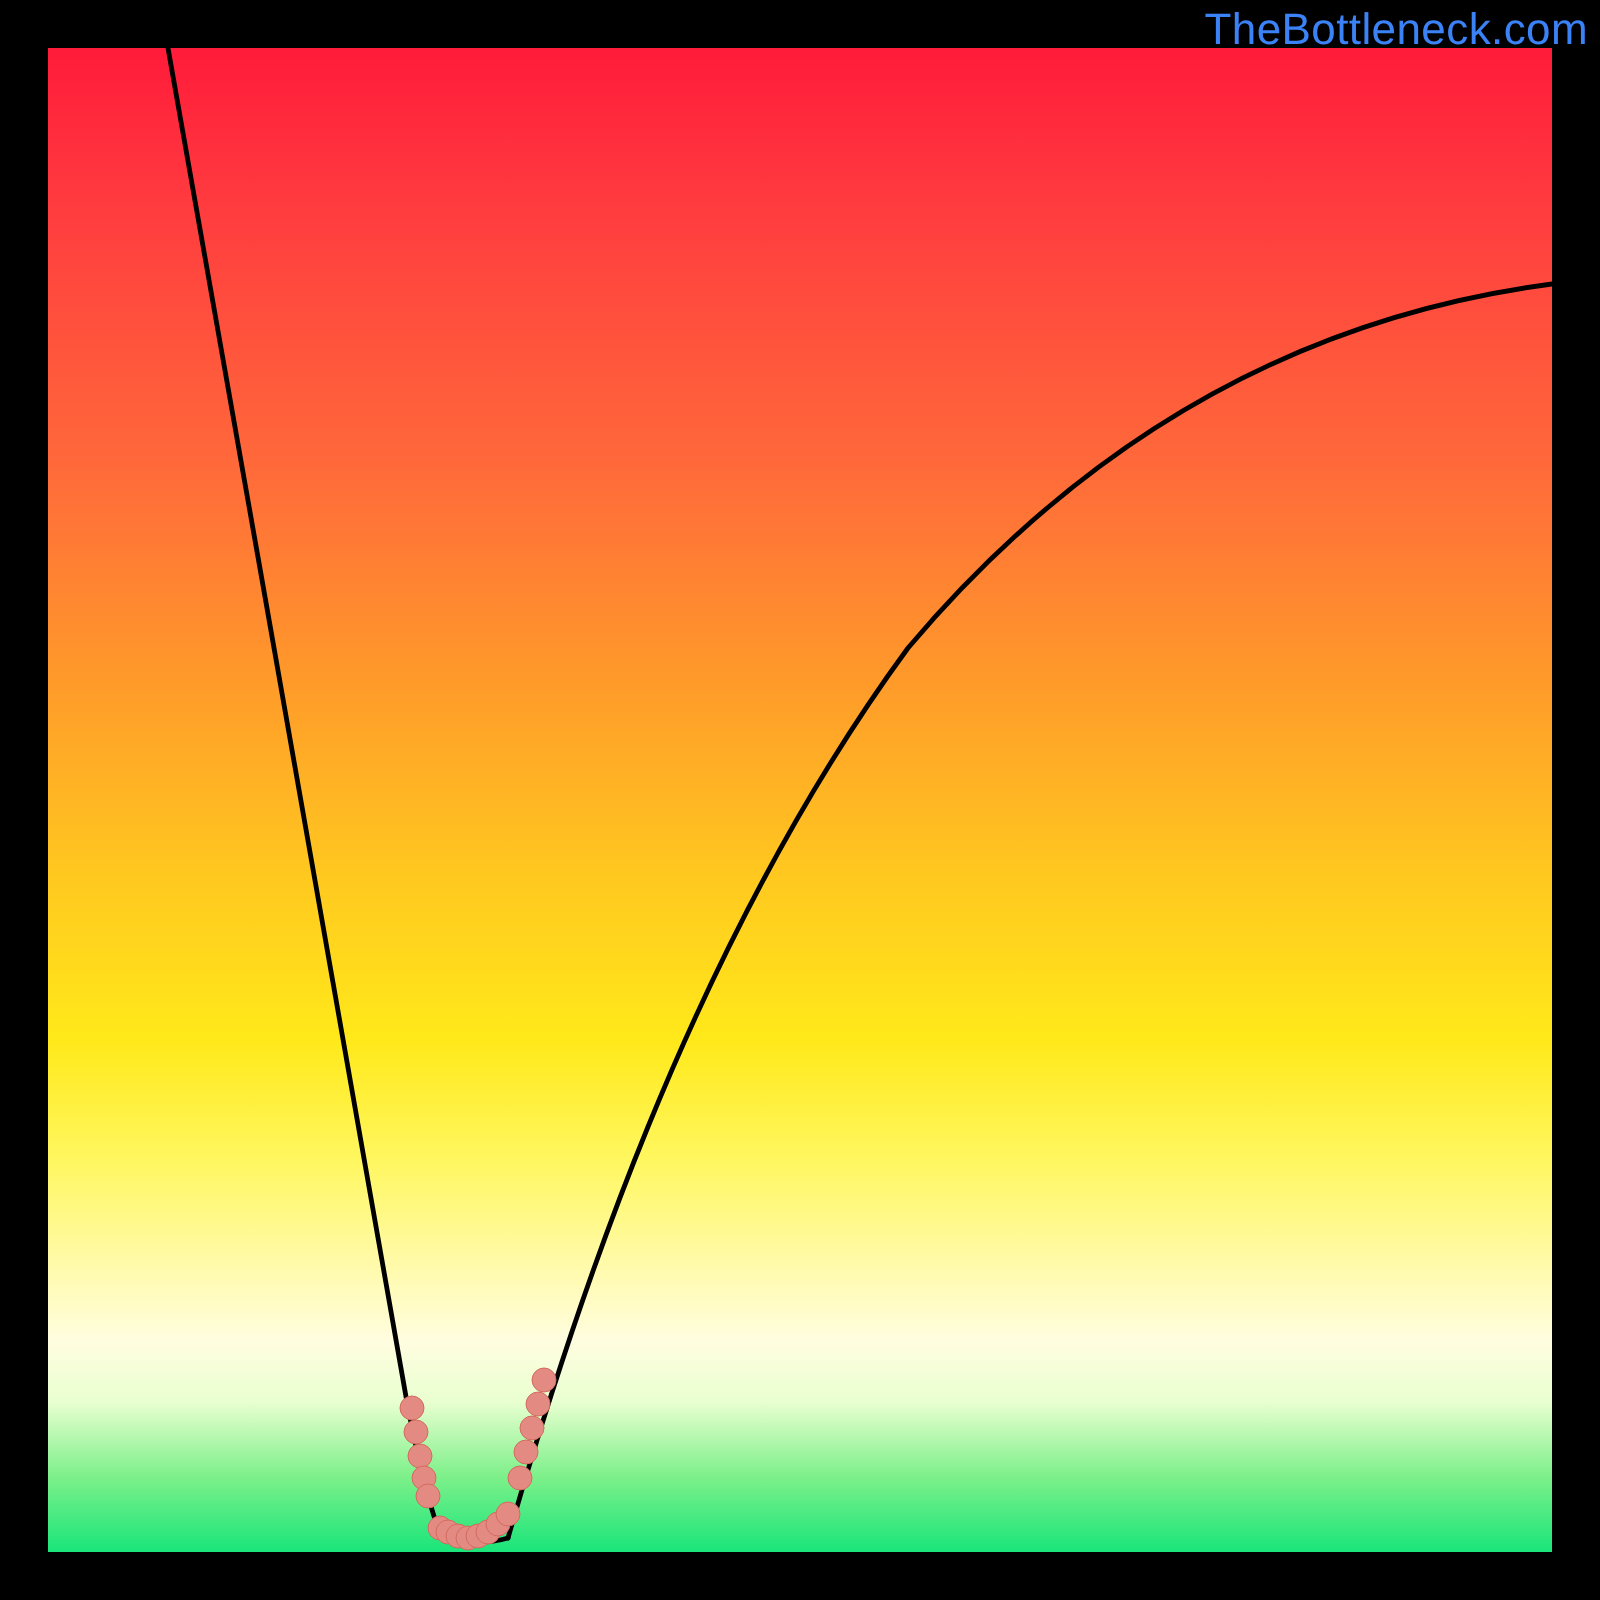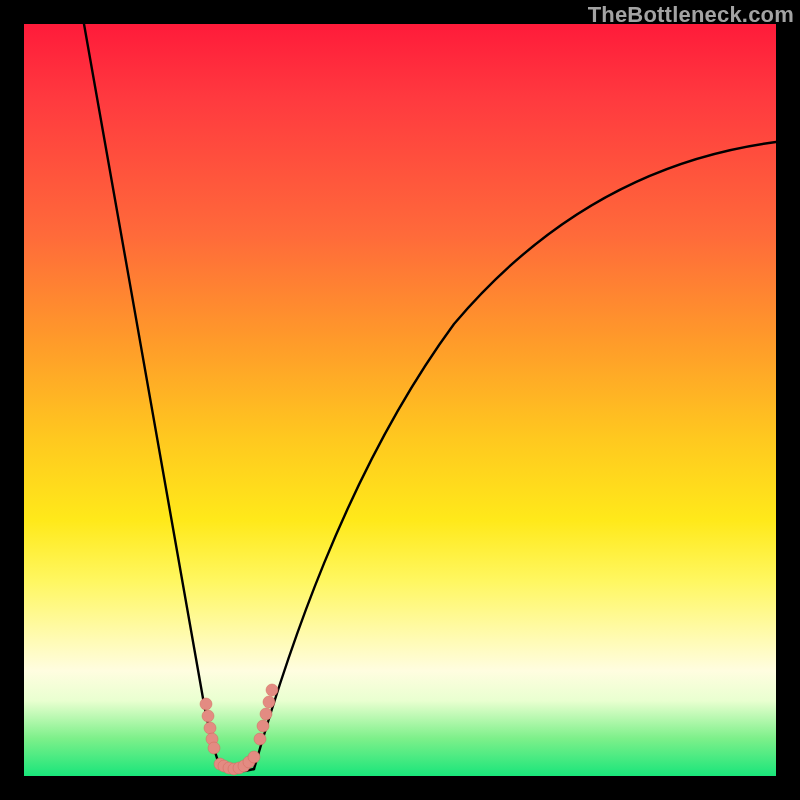--- a/index.html
+++ b/index.html
@@ -38,23 +38,23 @@
       #fffde0 86%,
       #e9ffd0 90%,
       #7df08a 95%,
       #19e57a 100%
     );
   }
   .watermark {
     position: absolute;
     top: 2px;
     right: 6px;
-    color: #a3a3a3;
+    color: #3b82f6;
     font-size: 22px;
-    font-weight: 700;
+    font-weight: 400;
     letter-spacing: 0.2px;
     user-select: none;
     text-align: right;
   }
   svg.curves {
     position: absolute;
     left: 0;
     top: 0;
     width: 752px;
     height: 752px;

